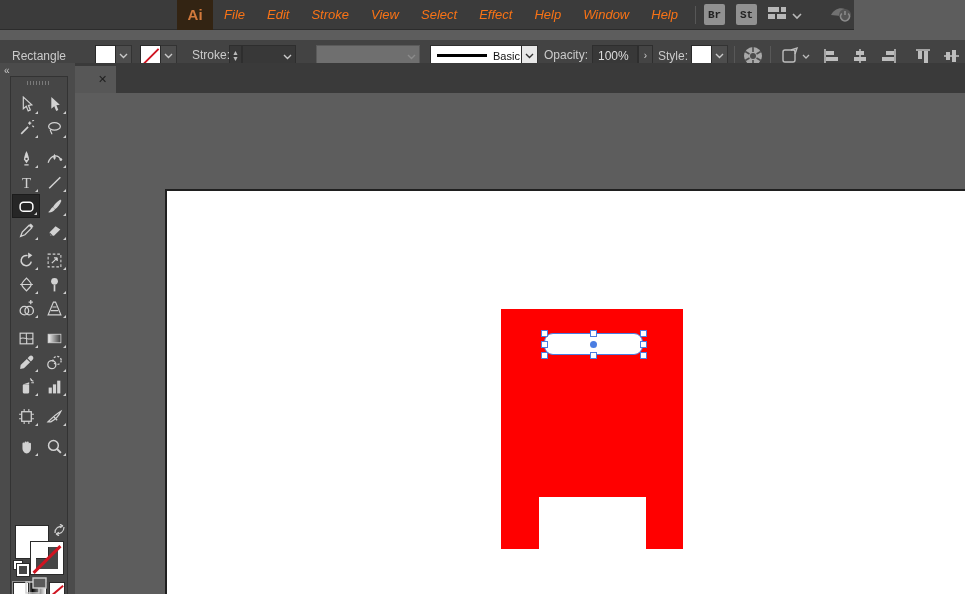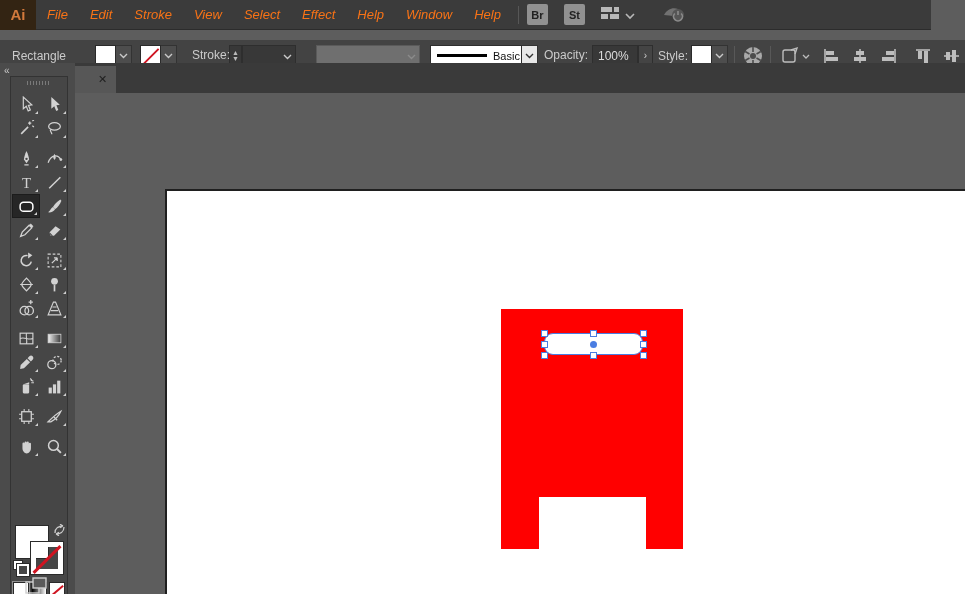--- a/index.html
+++ b/index.html
@@ -1,25 +1,25 @@
 <!DOCTYPE html>
 <html><head>
 <meta charset="utf-8">
 <style>
   html,body{margin:0;padding:0;}
   body{width:965px;height:594px;overflow:hidden;font-family:"Liberation Sans","DejaVu Sans",sans-serif;background:#5d5d5d;position:relative;}
   #root{position:absolute;inset:0;width:965px;height:594px;}
 
   
-  .menubar{position:absolute;left:0;top:0;width:931px;height:30px;background:#3b3b3b;display:flex;align-items:center;border-bottom:1px solid #2c2c2c;box-sizing:border-box;}
+  .menubar{position:absolute;left:0;top:0;width:854px;height:30px;background:#3b3b3b;display:flex;align-items:center;border-bottom:1px solid #2c2c2c;box-sizing:border-box;justify-content:flex-end;}
   .ai-logo{width:36px;height:30px;display:flex;align-items:center;justify-content:center;font-weight:bold;font-size:15px;background:#332413;}
   .menu-items{display:flex;align-items:center;height:100%;}
   .menu-item{color:#f97316;font-size:13px;padding:16px 11px;height:100%;display:flex;align-items:center;cursor:default;font-style:italic;}
   .mb-sep{width:1px;height:18px;background:#575757;margin:0 8px 0 6px;}
-  .sq-btn{width:21px;height:21px;border-radius:2px;background:#919191;color:#222;font-size:11px;font-weight:bold;display:flex;align-items:center;justify-content:center;margin-right:5px;}
+  .sq-btn{width:21px;height:21px;border-radius:2px;background:#919191;color:#222;font-size:11px;font-weight:bold;display:flex;align-items:center;justify-content:center;font-family:Liberation Mono, monospace;}
   .sq-gap{width:11px;}
   .ws-switcher{display:flex;align-items:center;margin-left:10px;}
   .chev{display:inline-block;}
   .gpu{margin-left:26px;opacity:.85;}
 
   
   .controlbar{position:absolute;left:0;top:40px;width:965px;height:33px;background:#434343;border-bottom:2px solid #2a2a2a;box-sizing:border-box;color:#cbcbcb;font-size:12px;}
   .cb{position:absolute;top:0;height:31px;display:flex;align-items:center;}
   .swatch{width:21px;height:21px;background:#fff;border:1px solid #2a2a2a;box-sizing:border-box;position:relative;}
   .swatch.none:after{content:"";position:absolute;left:-2px;right:-2px;top:50%;height:2px;background:#cf1421;transform:rotate(-45deg);}

